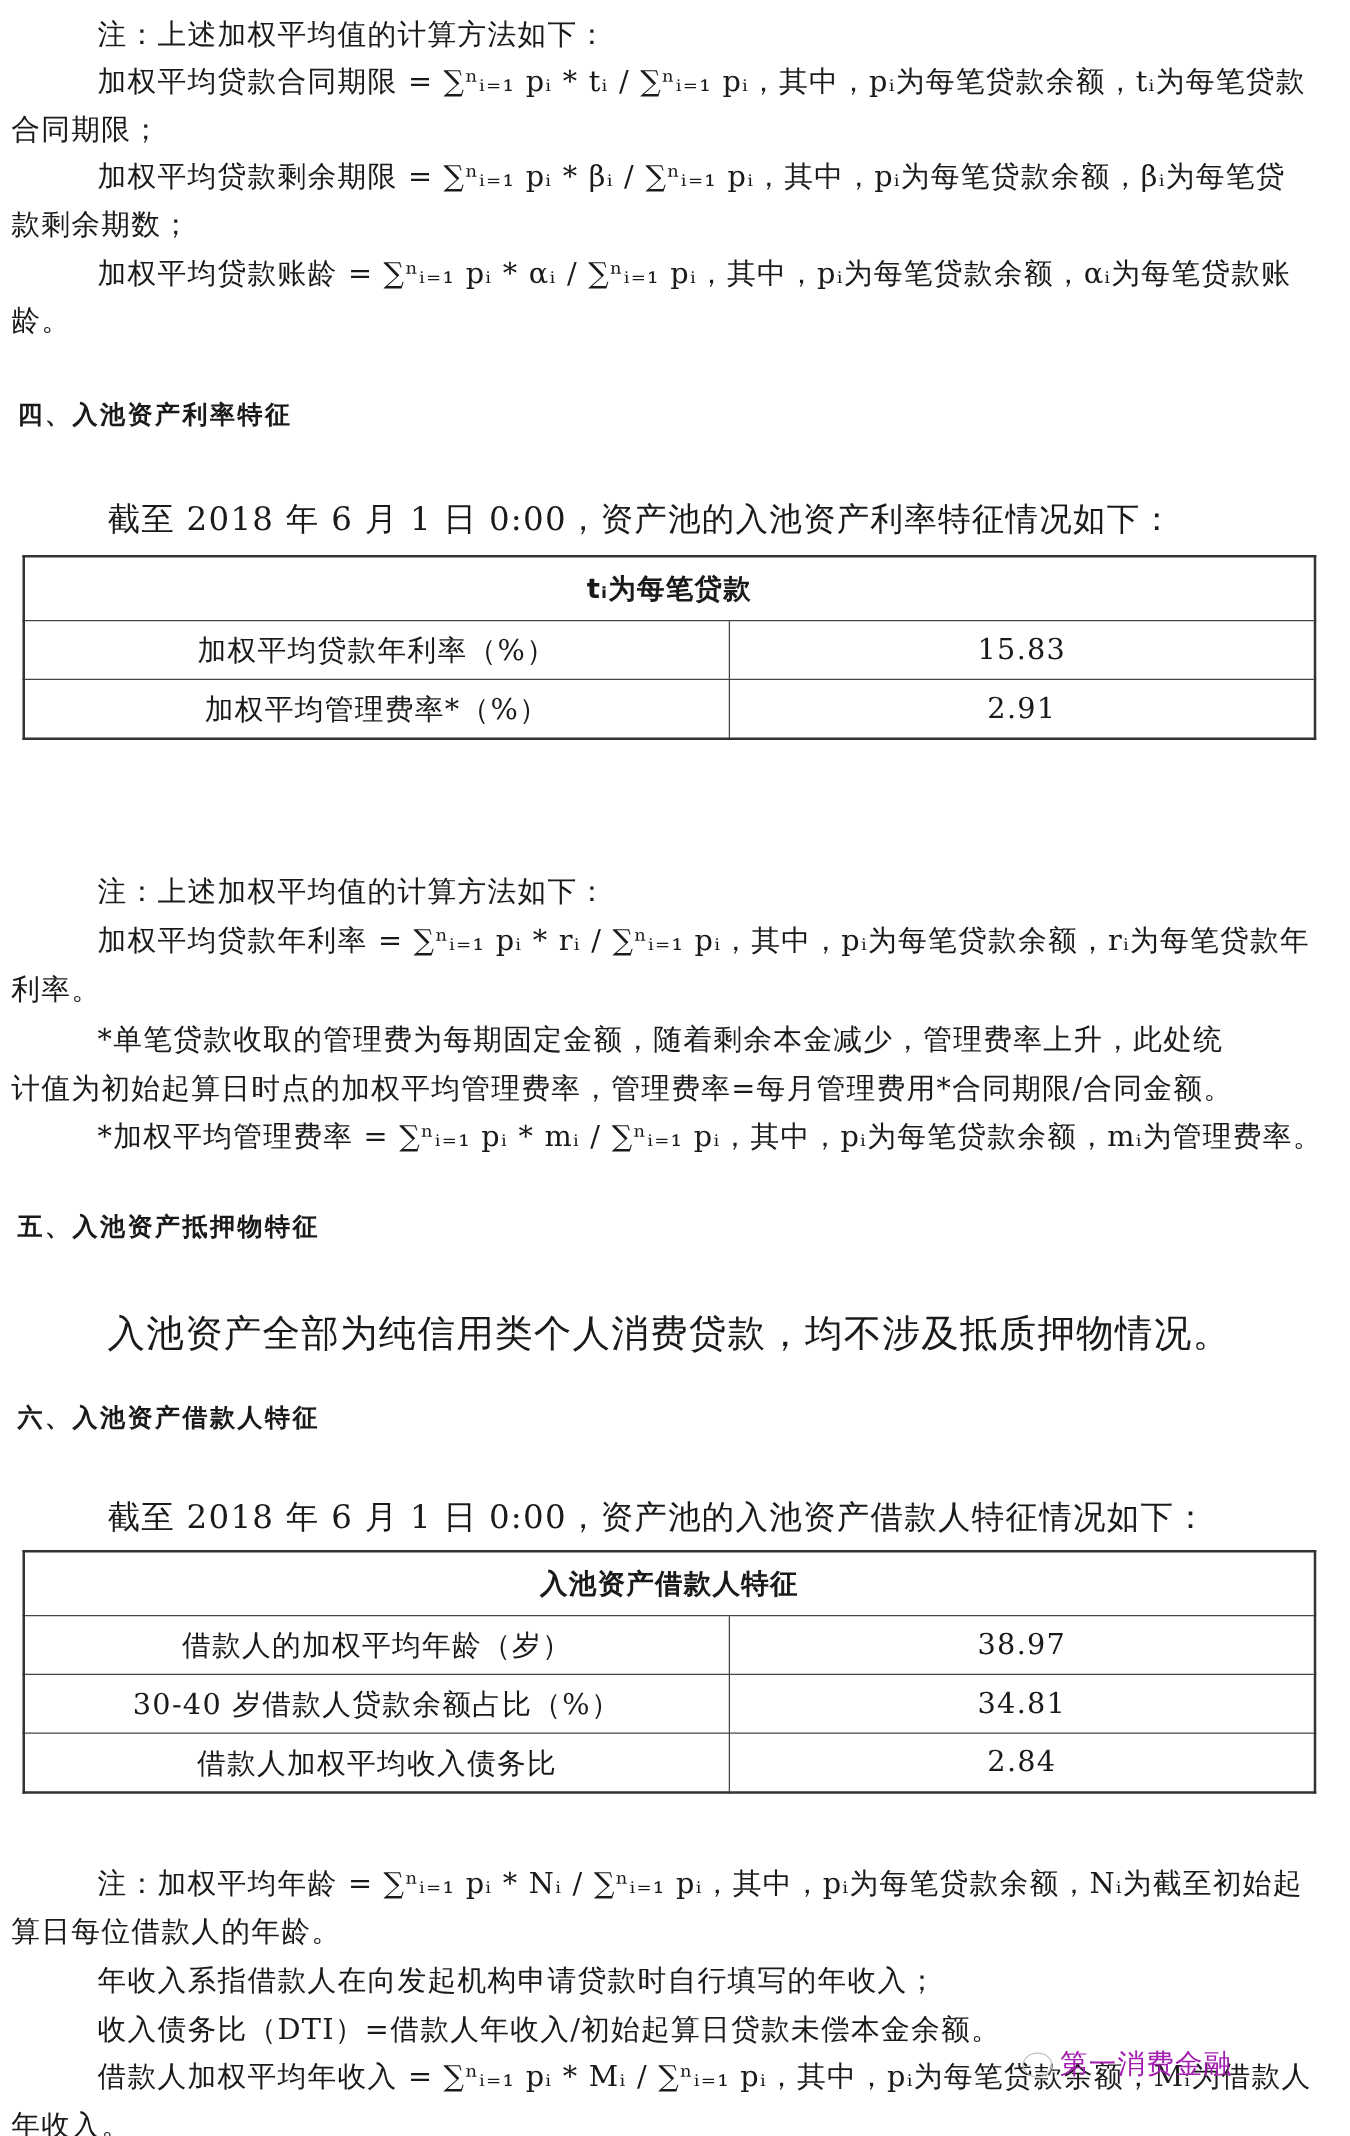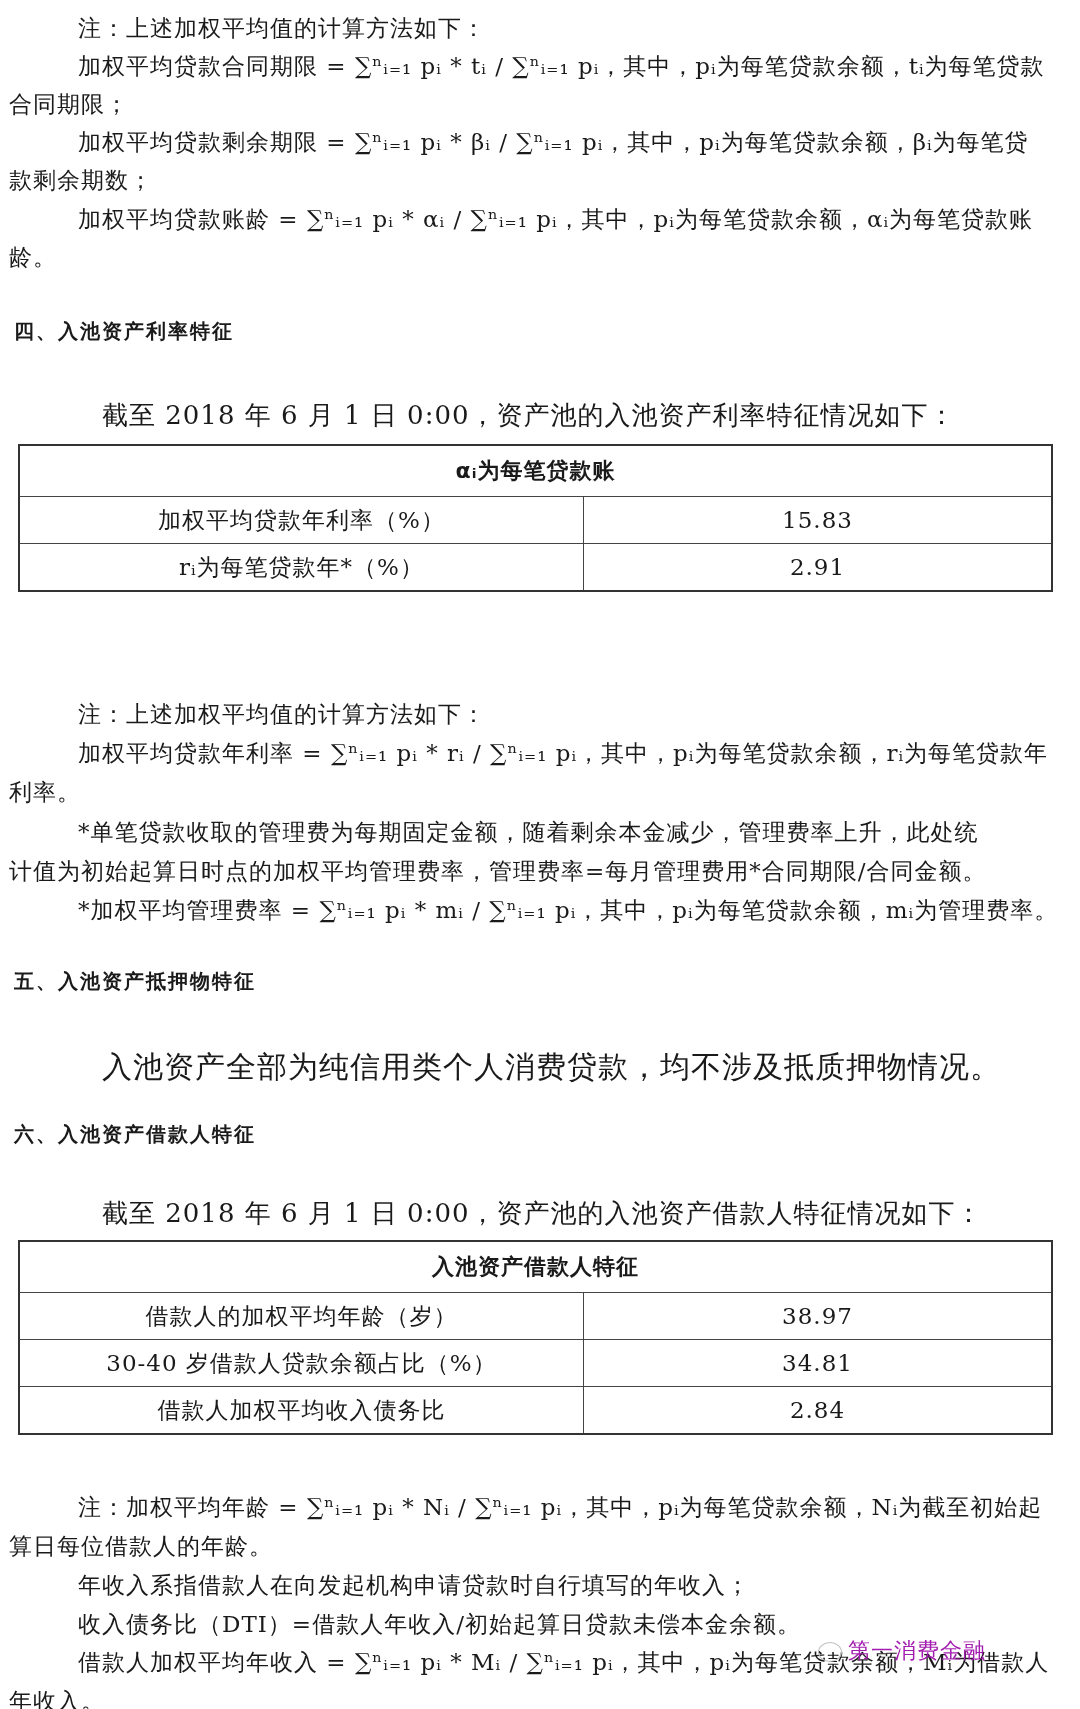--- a/index.html
+++ b/index.html
@@ -11,21 +11,21 @@
   .line {
     position: absolute; font-size: 23px; line-height: 32px; white-space: nowrap;
     letter-spacing: 1px;
   }
   .indent { left: 78px; }
   .flush { left: 9px; }
   .heading {
     position: absolute; left: 14px; font-size: 20px; font-weight: bold;
     font-family: "DejaVu Sans", "Liberation Sans", sans-serif; letter-spacing: 2px;
   }
-  .intro { position: absolute; left: 86px; font-size: 26px; letter-spacing: 1px; white-space: nowrap; margin-left: 16px; }
+  .intro { position: absolute; left: 86px; font-size: 26px; letter-spacing: 1px; white-space: nowrap; }
   .tbl {
     position: absolute; left: 18px; width: 1035px; border-collapse: collapse;
     font-size: 23px; border: 2px solid #333;
   }
   .tbl td, .tbl th {
     border: 1.5px solid #444; text-align: center; height: 46px; padding: 0;
     font-weight: normal; letter-spacing: 1px;
   }
   .tbl th { font-family: "DejaVu Sans", "Liberation Sans", sans-serif; font-weight: bold; font-size: 22px; height: 50px; }
   .tbl td.lab { width: 563px; }
@@ -48,28 +48,28 @@
 <div class="line flush" style="top:164px">款剩余期数；</div>
 <div class="line indent" style="top:203px">加权平均贷款账龄 = ∑ⁿᵢ₌₁ pᵢ * αᵢ / ∑ⁿᵢ₌₁ pᵢ，其中，pᵢ为每笔贷款余额，αᵢ为每笔贷款账</div>
 <div class="line flush" style="top:241px">龄。</div>
 
 <div class="heading" style="top:318px">四、入池资产利率特征</div>
 <div class="intro" style="top:398px">截至 2018 年 6 月 1 日 0:00，资产池的入池资产利率特征情况如下：</div>
 
 <table class="tbl" style="top:444px">
   <tbody>
       <tr>
-        <th colspan="2">αᵢ为每笔贷款账</th>
+        <th colspan="2">tᵢ为每笔贷款</th>
       </tr>
   <tr>
     <td class="lab">加权平均贷款年利率（%）</td>
     <td>15.83</td>
   </tr>
   <tr>
-    <td class="lab">rᵢ为每笔贷款年*（%）</td>
+    <td class="lab">加权平均管理费率*（%）</td>
     <td>2.91</td>
   </tr>
 </tbody>
   </table>
 
 <div class="line indent" style="top:698px">注：上述加权平均值的计算方法如下：</div>
 <div class="line indent" style="top:737px">加权平均贷款年利率 = ∑ⁿᵢ₌₁ pᵢ * rᵢ / ∑ⁿᵢ₌₁ pᵢ，其中，pᵢ为每笔贷款余额，rᵢ为每笔贷款年</div>
 <div class="line flush" style="top:776px">利率。</div>
 <div class="line indent" style="top:816px">*单笔贷款收取的管理费为每期固定金额，随着剩余本金减少，管理费率上升，此处统</div>
 <div class="line flush" style="top:855px">计值为初始起算日时点的加权平均管理费率，管理费率=每月管理费用*合同期限/合同金额。</div>

